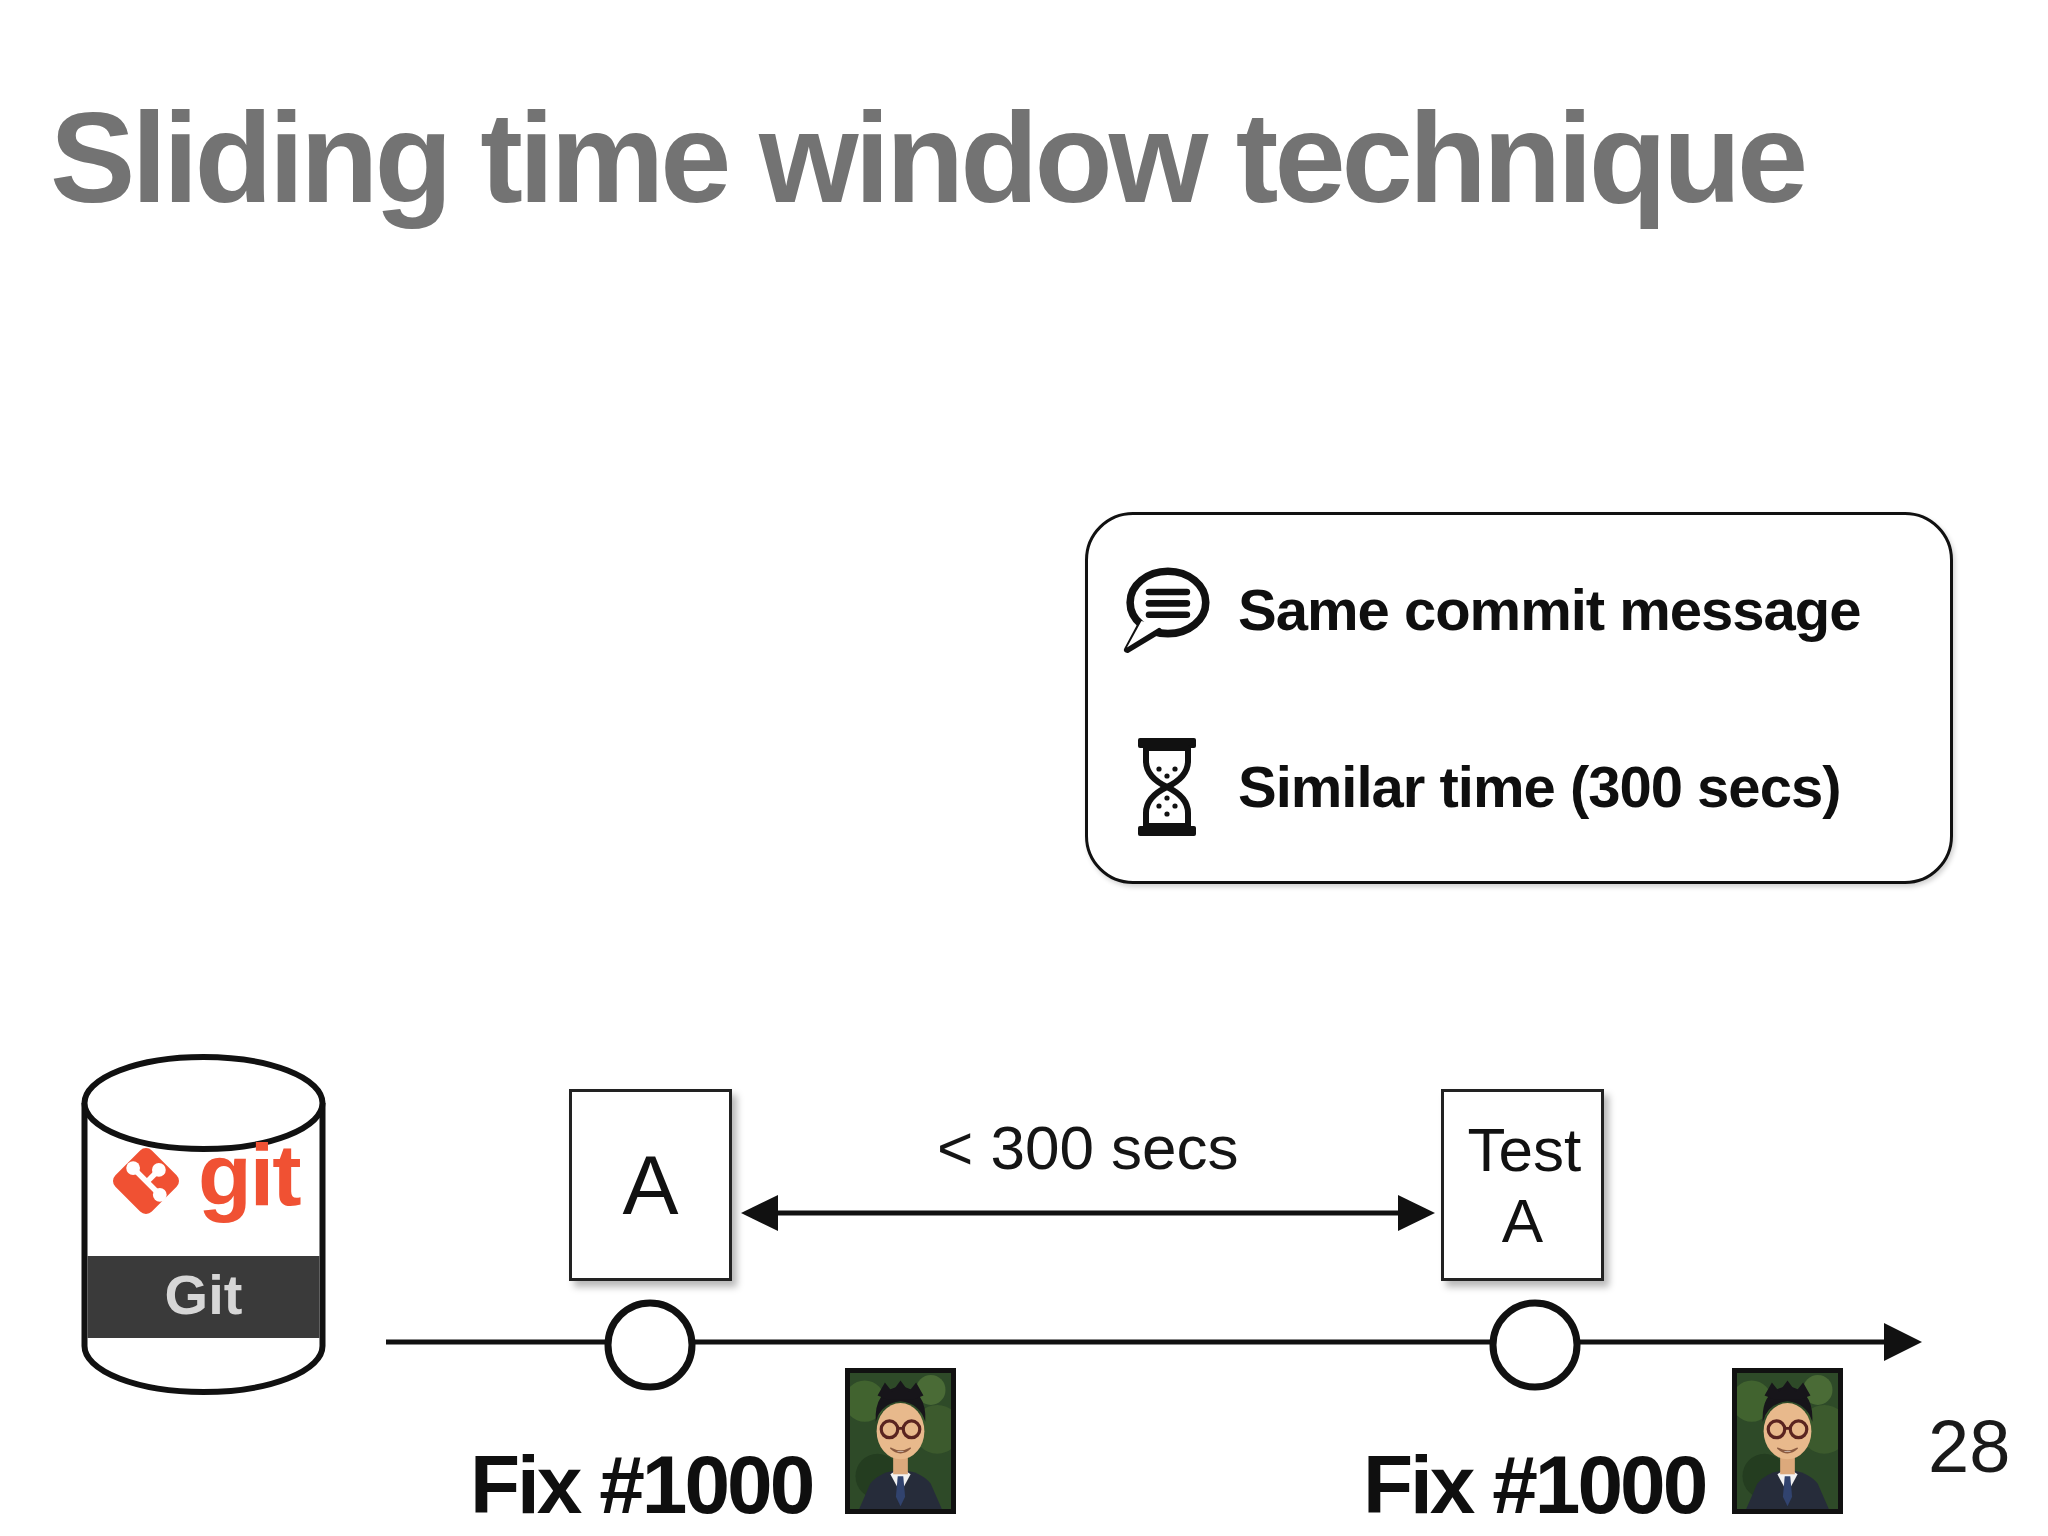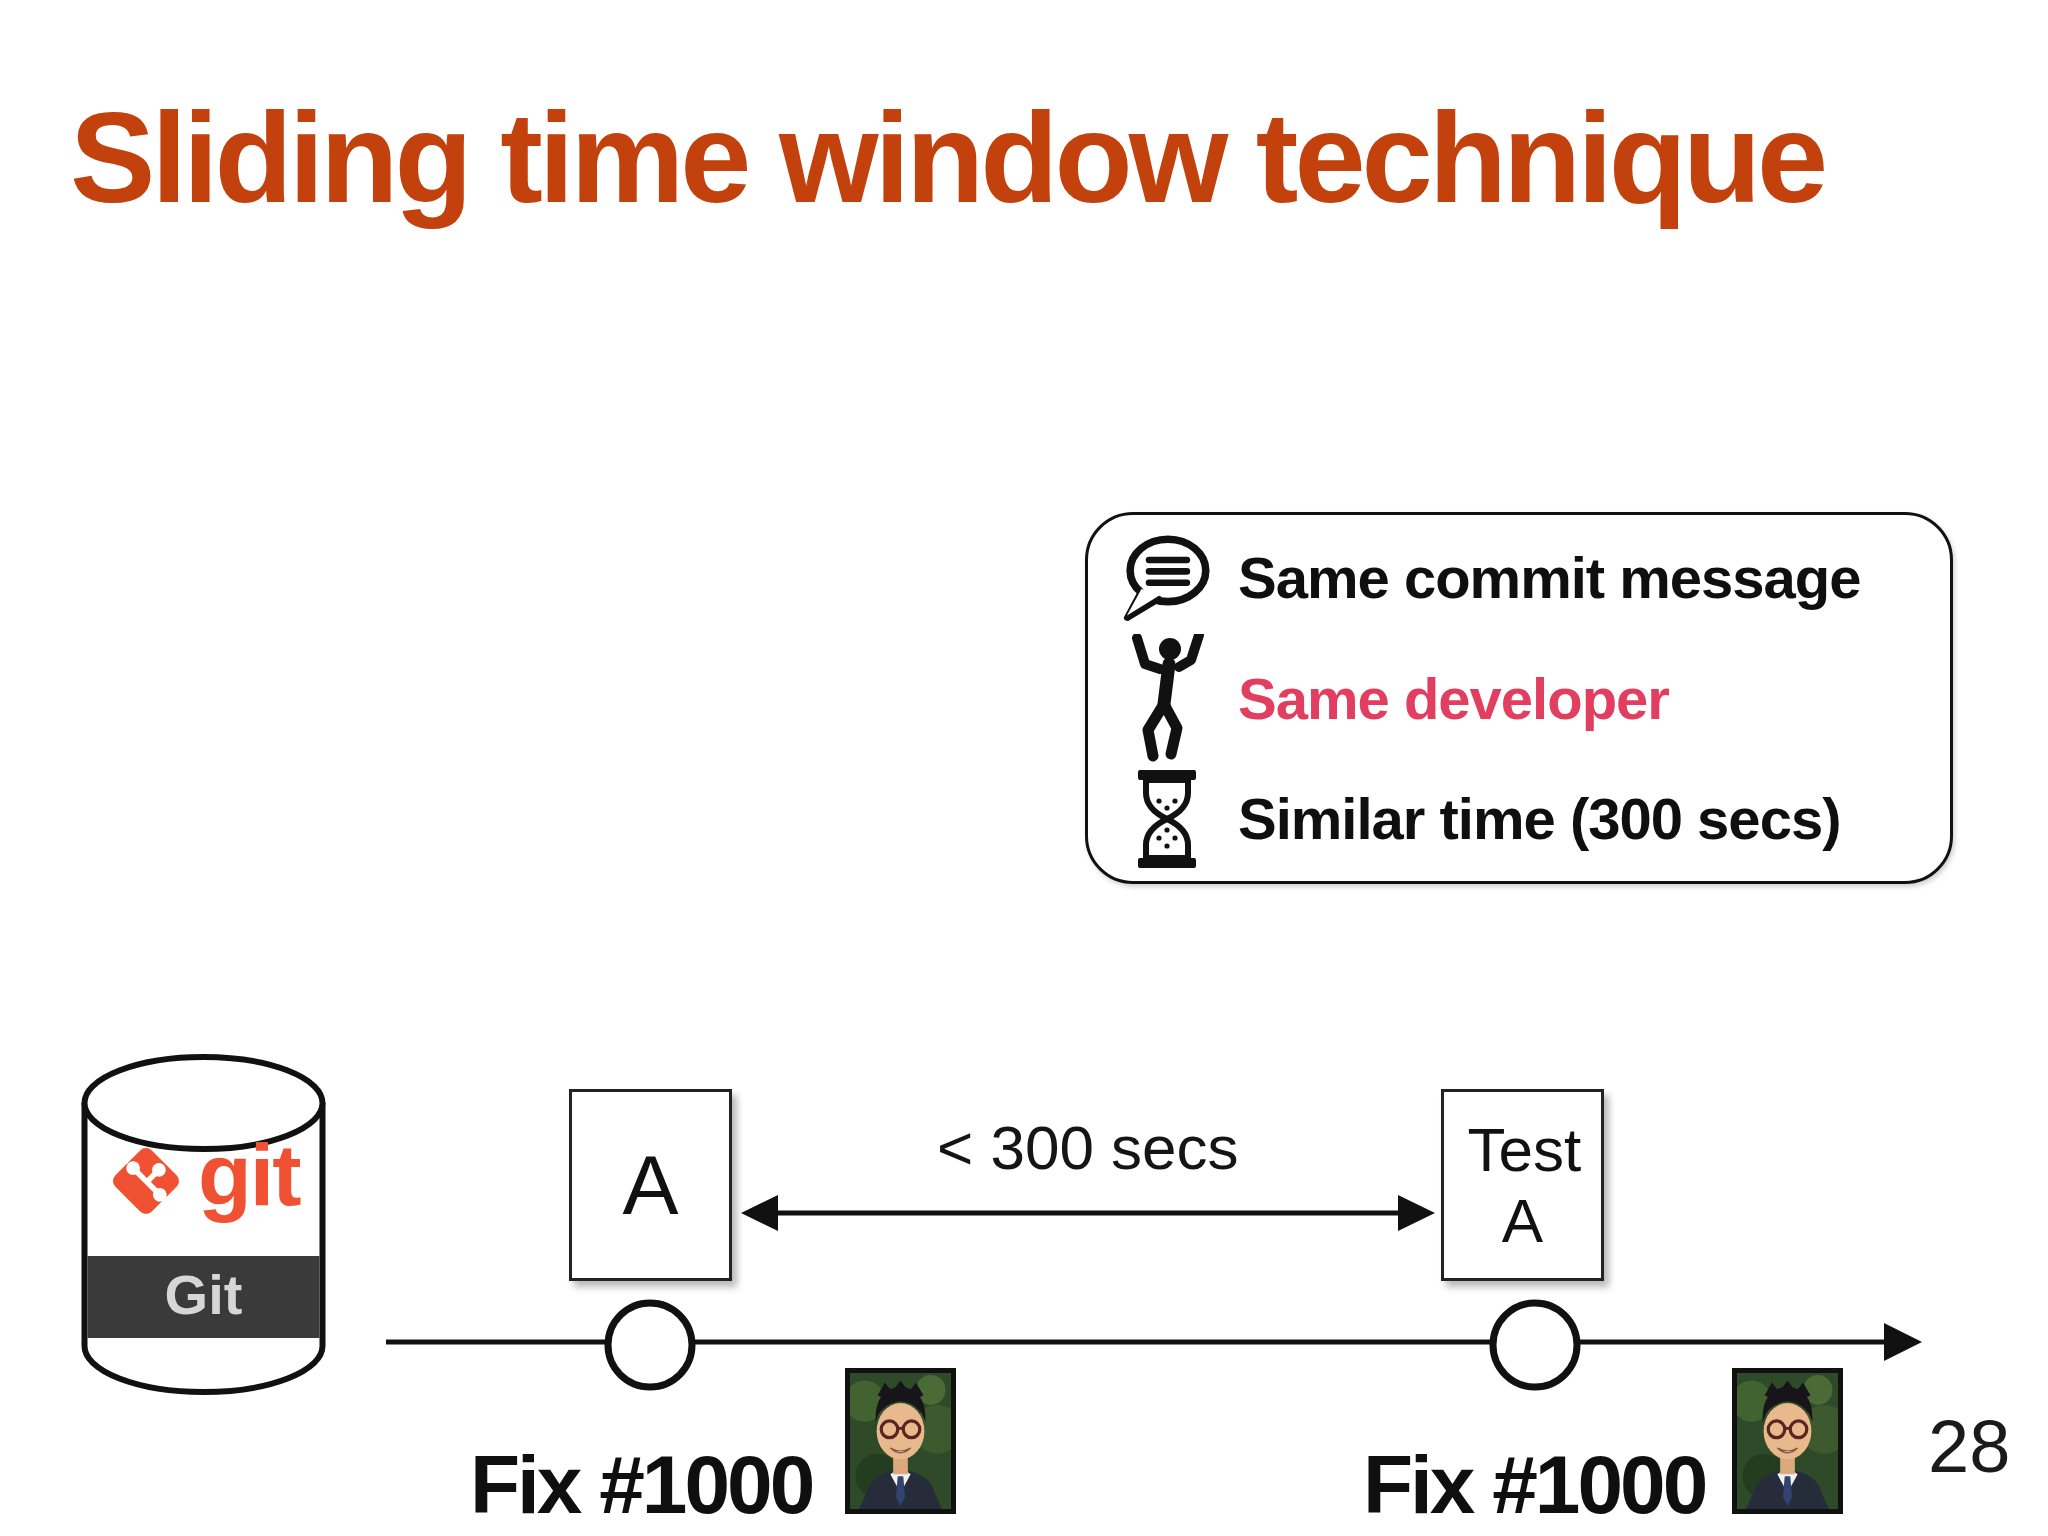--- a/index.html
+++ b/index.html
@@ -14,23 +14,22 @@
     overflow: hidden;
   }
 
   
   .title {
     position: absolute;
     left: 50px; top: 84px;
     font-size: 128px;
     font-weight: 800;
     letter-spacing: -4px;
-    color: #c2410c;
+    color: #737373;
     white-space: nowrap;
-    margin-left: 20px;
   }
   .subtitle {
     position: absolute;
     left: 50px; top: 356px;
     width: 1400px;
     font-size: 72px;
     font-weight: 400;
     line-height: 1.45;
     color: #151515;
   }
@@ -182,33 +181,20 @@
           <polygon points="27,64 13,90 46,70" fill="#fff" stroke="#111" stroke-width="7" stroke-linejoin="round"></polygon>
           <polygon points="29,62 18,82 44,66" fill="#fff" stroke="#fff" stroke-width="4"></polygon>
           <line x1="36" y1="29" x2="76" y2="29" stroke="#111" stroke-width="7" stroke-linecap="round"></line>
           <line x1="36" y1="41" x2="76" y2="41" stroke="#111" stroke-width="7" stroke-linecap="round"></line>
           <line x1="36" y1="53" x2="76" y2="53" stroke="#111" stroke-width="7" stroke-linecap="round"></line>
         </svg>
       </span>
       <span class="criteria-label">Same commit message</span>
     </div>
 
-    <div class="criteria-row">
-      <span class="criteria-icon">
-        <svg width="76" height="128" viewBox="0 0 76 128">
-          <circle cx="41" cy="15" r="11" fill="#111"></circle>
-          <polyline points="8,4 16,30 31,35" fill="none" stroke="#111" stroke-width="10" stroke-linecap="round" stroke-linejoin="round"></polyline>
-          <polyline points="70,1 62,26 50,33" fill="none" stroke="#111" stroke-width="10" stroke-linecap="round" stroke-linejoin="round"></polyline>
-          <line x1="40" y1="30" x2="35" y2="70" stroke="#111" stroke-width="13" stroke-linecap="round"></line>
-          <polyline points="35,70 19,96 24,122" fill="none" stroke="#111" stroke-width="11" stroke-linecap="round" stroke-linejoin="round"></polyline>
-          <polyline points="35,70 48,94 42,120" fill="none" stroke="#111" stroke-width="11" stroke-linecap="round" stroke-linejoin="round"></polyline>
-        </svg>
-      </span>
-      <span class="criteria-label pink">Same developer</span>
-    </div>
 
     <div class="criteria-row">
       <span class="criteria-icon">
         <svg width="82" height="102" viewBox="0 0 82 102">
           <rect x="12" y="2" width="58" height="10" fill="#111" rx="2"></rect>
           <rect x="12" y="90" width="58" height="10" fill="#111" rx="2"></rect>
           <path d="M20,12 L62,12 L62,25 Q62,41 41,51 Q20,41 20,25 Z" fill="#fff" stroke="#111" stroke-width="6" stroke-linejoin="round"></path>
           <path d="M20,90 L62,90 L62,77 Q62,61 41,51 Q20,61 20,77 Z" fill="#fff" stroke="#111" stroke-width="6" stroke-linejoin="round"></path>
           <circle cx="41" cy="40" r="2.6" fill="#111"></circle>
             <circle cx="33" cy="33" r="2.6" fill="#111"></circle>

